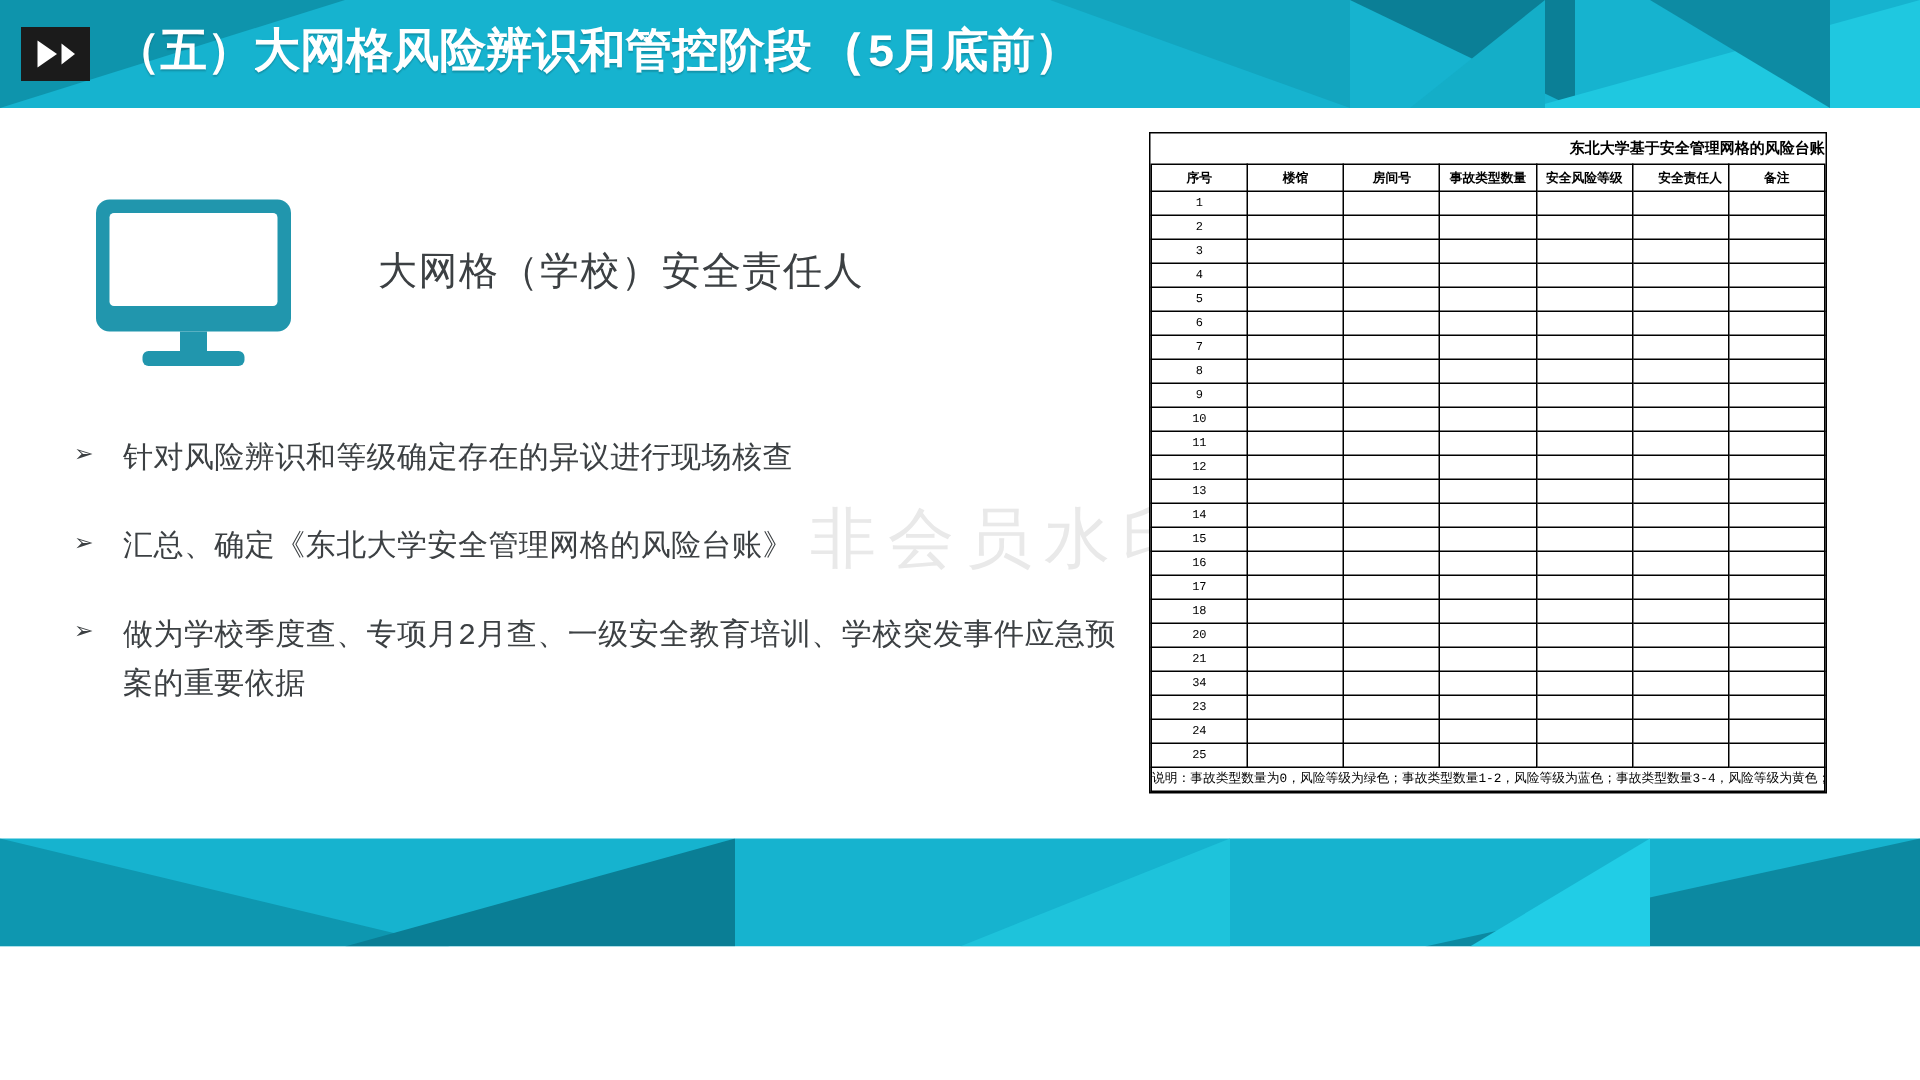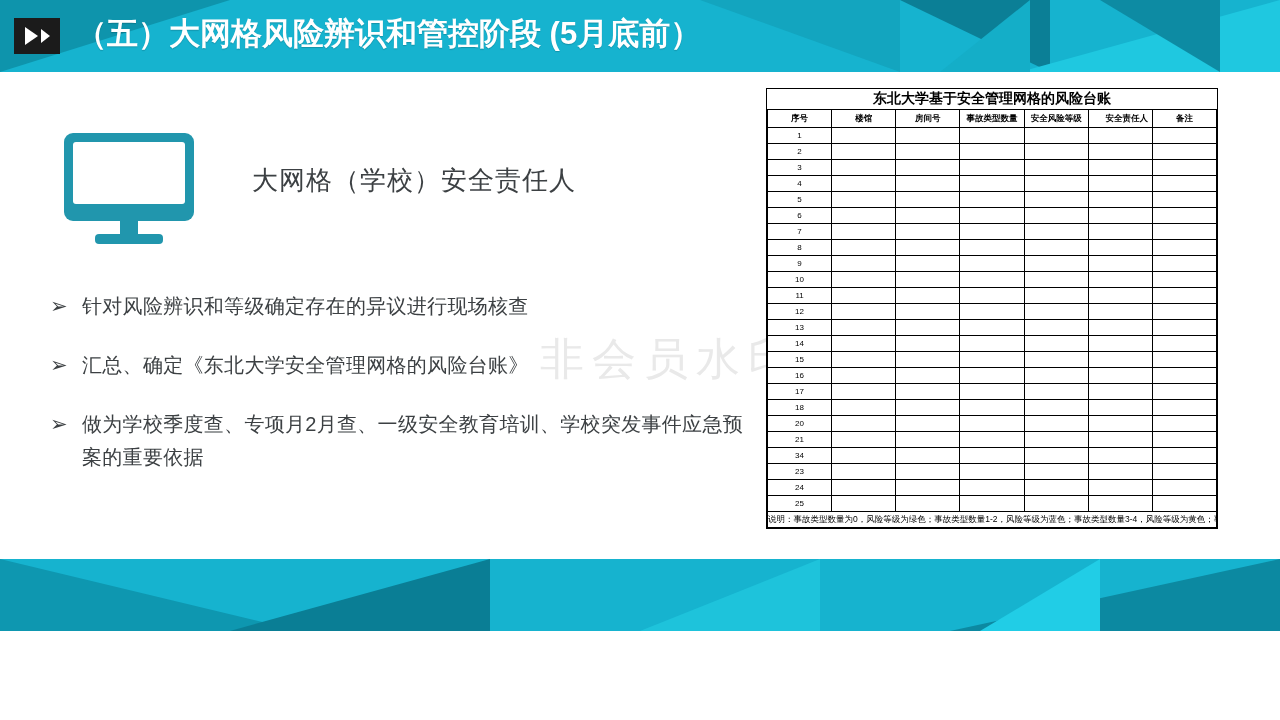--- a/index.html
+++ b/index.html
@@ -12,20 +12,21 @@
     overflow: hidden;
     font-family: "Liberation Sans", "DejaVu Sans", sans-serif;
     background: #ffffff;
   }
   .slide {
     position: relative;
     width: 1280px;
     height: 631px;
     background: #ffffff;
     overflow: hidden;
+    font-family: Liberation Mono, monospace;
   }
 
   
   .top-band {
     position: absolute;
     left: 0; top: 0;
     width: 1280px;
     height: 72px;
     background: #16b3cf;
     overflow: hidden;
@@ -210,26 +211,27 @@
     color: #000000;
     padding: 0;
     height: 15px;
     text-align: center;
     vertical-align: middle;
     font-weight: normal;
     overflow: hidden;
     white-space: nowrap;
   }
   table.ledger .title-cell {
-    font-size: 14px;
+    font-size: 10px;
     font-weight: bold;
     height: 20px;
     border-top: none;
     border-left: none;
     border-right: none;
+    text-align: right;
   }
   table.ledger td.idx {
     font-size: 8px;
   }
   .note-cell {
     font-size: 7.6px;
     line-height: 11px;
     text-align: left;
     padding: 2px 3px;
     height: auto;

